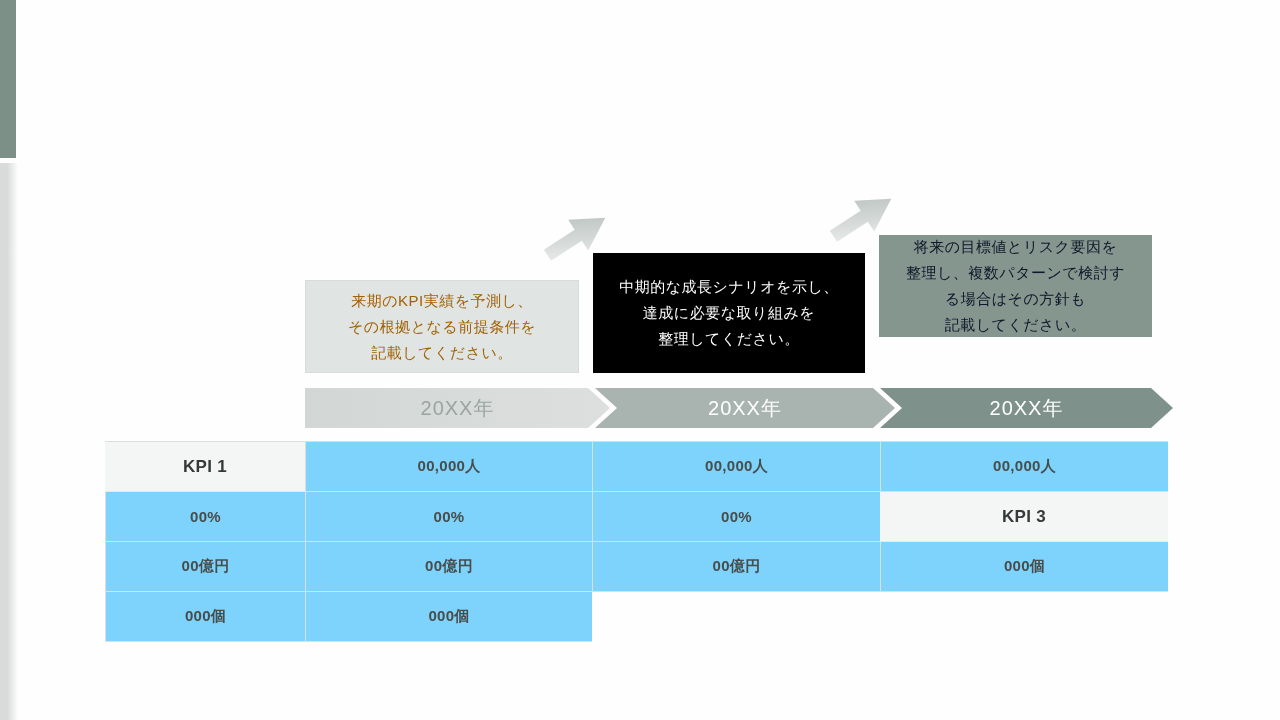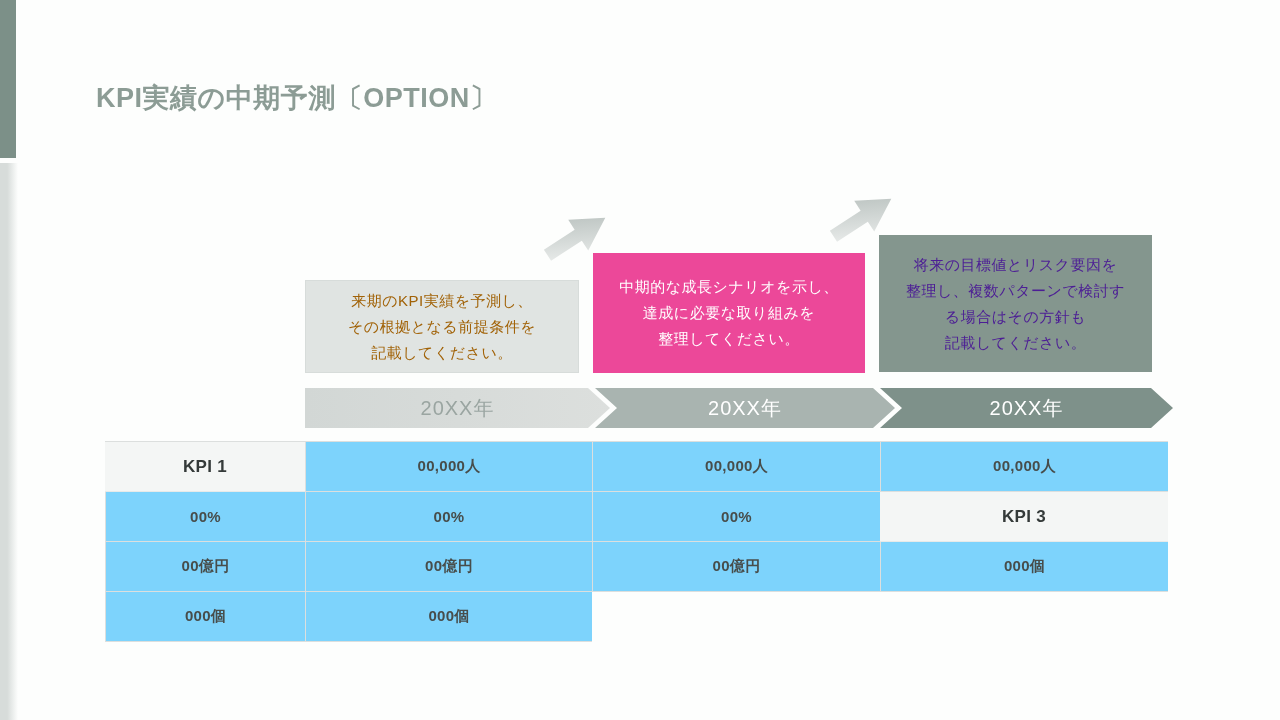--- a/index.html
+++ b/index.html
@@ -50,25 +50,25 @@
     font-size: 15px; line-height: 26px; letter-spacing: 0.5px;
   }
   .note-text { white-space: pre-line; }
   .note-1 {
     left: 305px; top: 280px; width: 274px; height: 93px;
     background: #e0e4e2; color: #a16207;
     border: 1px solid #d7dcda;
   }
   .note-2 {
     left: 593px; top: 253px; width: 272px; height: 120px;
-    background: #ec4899; color: #ffffff;
+    background: #000000; color: #ffffff;
   }
   .note-3 {
-    left: 879px; top: 235px; width: 273px; height: 137px;
-    background: #84968e; color: #4c1d95;
+    left: 879px; top: 235px; width: 273px; height: 102px;
+    background: #84968e; color: #0f172a;
   }
 
   
   .banners {
     position: absolute; left: 305px; top: 388px;
     width: 870px; height: 40px;
   }
   .banner {
     position: absolute; top: 0; height: 40px;
     display: flex; align-items: center; justify-content: center;
@@ -117,21 +117,20 @@
   }
 </style>
 </head>
 <body>
 
 <div class="slide">
 
   <div class="accent-top"></div>
   <div class="accent-bottom"></div>
 
-  <h1 class="title">KPI実績の中期予測〔OPTION〕</h1>
 
   <svg class="arrow-svg arrow-1" width="74" height="66" viewBox="0 0 100 90">
     <defs>
       <linearGradient id="ag1" x1="0" y1="1" x2="1" y2="0">
         <stop offset="0" stop-color="#f0f2f1"></stop>
         <stop offset="1" stop-color="#b2bbb8"></stop>
       </linearGradient>
     </defs>
     <g transform="rotate(-33 50 45)">
       <polygon points="2,36 52,36 52,20 96,45 52,70 52,54 2,54" fill="url(#ag1)"></polygon>

